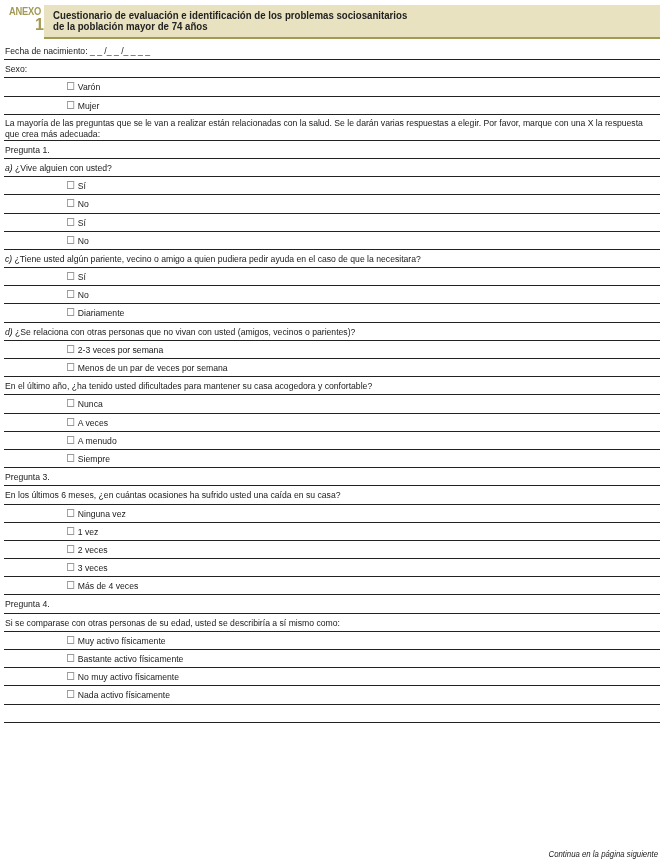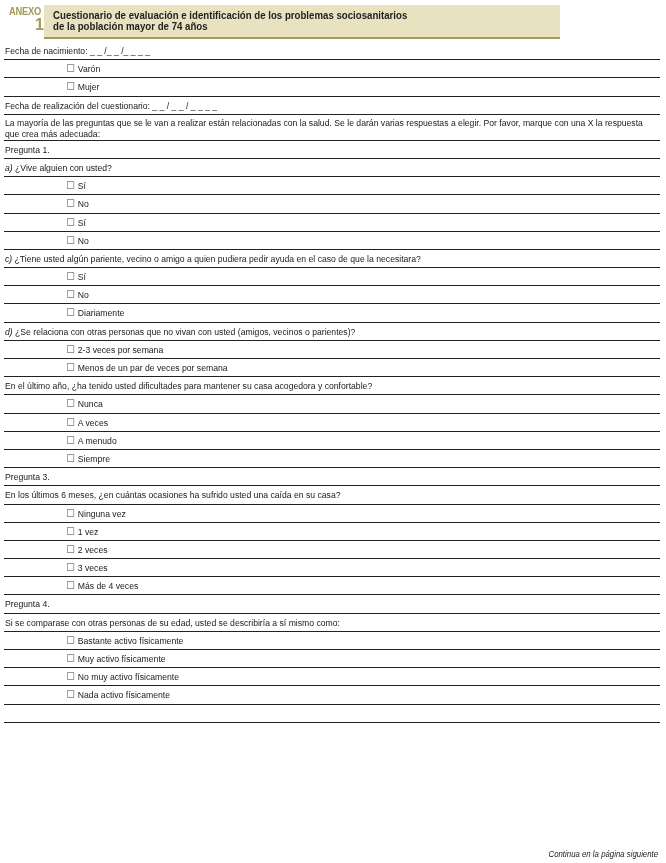--- a/index.html
+++ b/index.html
@@ -2,21 +2,21 @@
 <html><head>
 <meta charset="utf-8">
 <style>
   html, body { margin: 0; padding: 0; background: #ffffff; }
   body { width: 666px; height: 863px; position: relative; overflow: hidden;
          font-family: "Liberation Sans", sans-serif; color: #1a1a1a; }
   .header { position: absolute; left: 4px; top: 5px; width: 656px; height: 33px; }
   .anexo { position: absolute; left: 0; top: 0; width: 40px; height: 33px; text-align: right; color: #a39a55; }
   .anexo .word { font-family: "Liberation Sans Narrow", "Liberation Sans", sans-serif; font-weight: bold; font-size: 11px; letter-spacing: -0.3px; line-height: 12px; display: block; transform: scaleX(0.85); }
   .anexo .num { font-weight: bold; font-size: 16px; line-height: 16px; display: block; }
-  .title-band { position: absolute; left: 40px; top: 0; width: 516px; height: 32px; background: #e8e2c1; border-bottom: 2px solid #a39a55; }
+  .title-band { position: absolute; left: 40px; top: 0; width: 616px; height: 32px; background: #e8e2c1; border-bottom: 2px solid #a39a55; }
   .title-band .t { position: absolute; left: 9px; top: 5px; font-weight: bold; font-size: 10.5px; line-height: 11px; color: #222; transform: scaleX(0.92); transform-origin: left top; white-space: nowrap; }
   .rows { position: absolute; left: 4px; top: 42px; width: 656px; }
   .row { height: 17.2px; border-bottom: 1.4px solid #222; box-sizing: content-box; font-size: 9.6px; line-height: 17px; white-space: nowrap; position: relative; }
   .row .txt { position: absolute; left: 1px; top: 0; transform: scaleX(0.9); transform-origin: left center; }
   .row.opt .txt { left: 63px; }
   .row.tall { height: 25px; }
   .row.tall .txt { white-space: normal; line-height: 11px; top: 2px; width: 725px; }
   .cb { display: inline-block; width: 6px; height: 6px; border: 1px solid #999; margin-right: 4px; vertical-align: 0px; }
   .footer { position: absolute; right: 8px; top: 849px; font-size: 8.5px; font-style: italic; transform: scaleX(0.92); transform-origin: right center; }
 </style>
@@ -33,28 +33,28 @@
       <span>Cuestionario de evaluación e identificación de los problemas sociosanitarios</span><br>
       <span>de la población mayor de 74 años</span>
     </div>
   </div>
 </div>
 
 <div class="rows" id="rows">
     <div class="row">
       <span class="txt"><span>Fecha de nacimiento: _ _ /_ _ /_ _ _ _</span></span>
     </div>
+    <div class="row">
+      <span class="txt"><span>Sexo:</span></span>
+    </div>
     <div class="row opt">
       <span class="txt"><span class="cb"></span><span>Varón</span></span>
     </div>
     <div class="row opt">
       <span class="txt"><span class="cb"></span><span>Mujer</span></span>
-    </div>
-    <div class="row">
-      <span class="txt"><span>Fecha de realización del cuestionario: _ _ / _ _ / _ _ _ _</span></span>
     </div>
     <div class="row tall">
       <span class="txt"><span>La mayoría de las preguntas que se le van a realizar están relacionadas con la salud. Se le darán varias respuestas a elegir. Por favor, marque con una X la respuesta que crea más adecuada:</span></span>
     </div>
     <div class="row">
       <span class="txt"><span>Pregunta 1.</span></span>
     </div>
     <div class="row">
       <span class="txt"><i>a)</i><span> ¿Vive alguien con usted?</span></span>
     </div>
@@ -127,24 +127,24 @@
     <div class="row opt">
       <span class="txt"><span class="cb"></span><span>Más de 4 veces</span></span>
     </div>
     <div class="row">
       <span class="txt"><span>Pregunta 4.</span></span>
     </div>
     <div class="row">
       <span class="txt"><span>Si se comparase con otras personas de su edad, usted se describiría a sí mismo como:</span></span>
     </div>
     <div class="row opt">
-      <span class="txt"><span class="cb"></span><span>Bastante activo físicamente</span></span>
+      <span class="txt"><span class="cb"></span><span>Muy activo físicamente</span></span>
     </div>
     <div class="row opt">
-      <span class="txt"><span class="cb"></span><span>Muy activo físicamente</span></span>
+      <span class="txt"><span class="cb"></span><span>Bastante activo físicamente</span></span>
     </div>
     <div class="row opt">
       <span class="txt"><span class="cb"></span><span>No muy activo físicamente</span></span>
     </div>
     <div class="row opt">
       <span class="txt"><span class="cb"></span><span>Nada activo físicamente</span></span>
     </div>
     <div class="row">
       <span class="txt"><span></span></span>
     </div>

